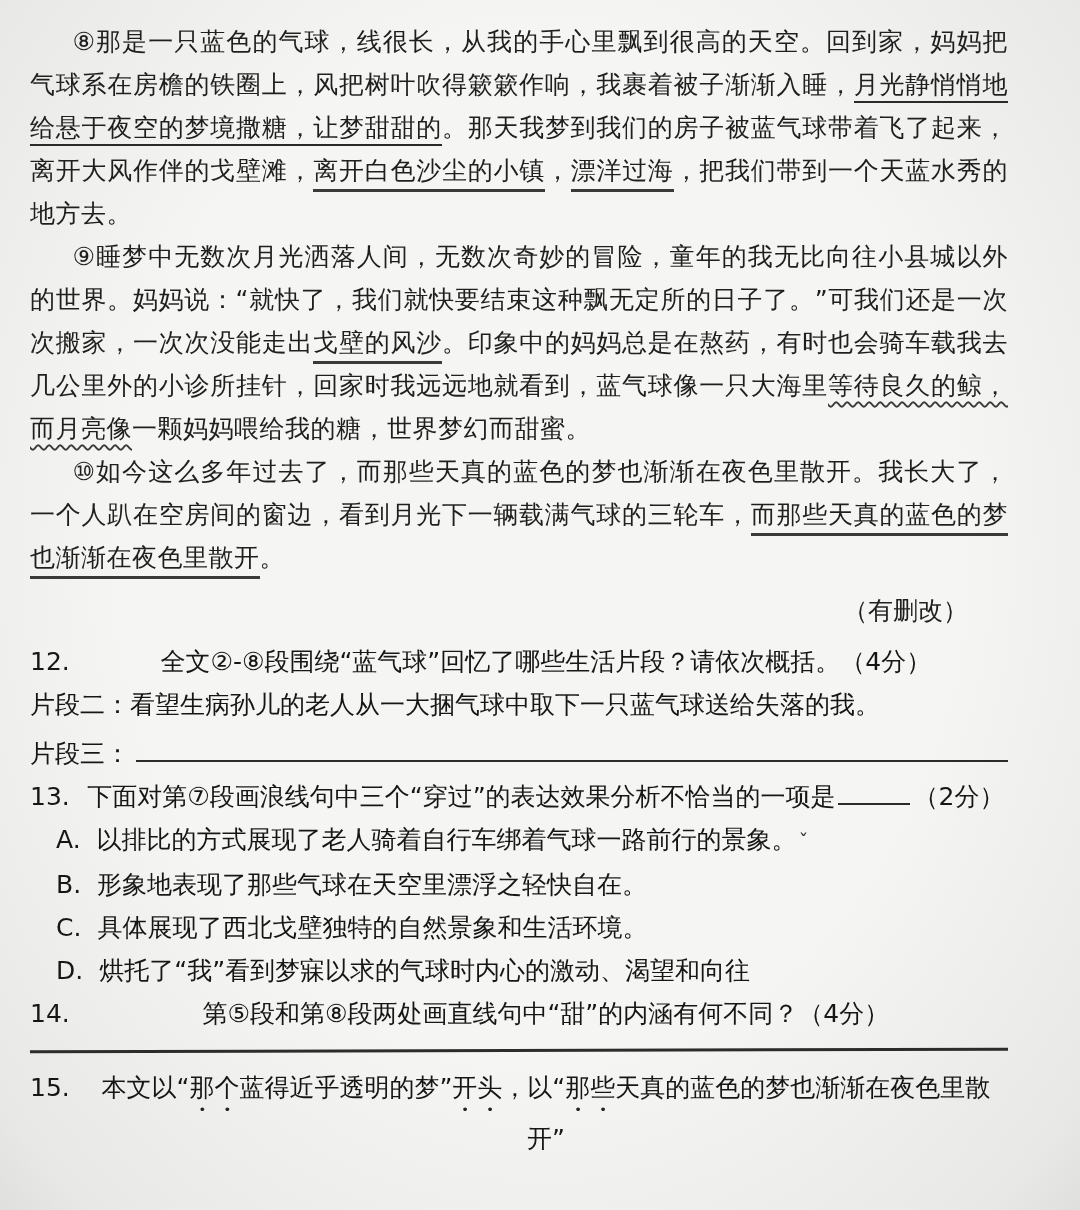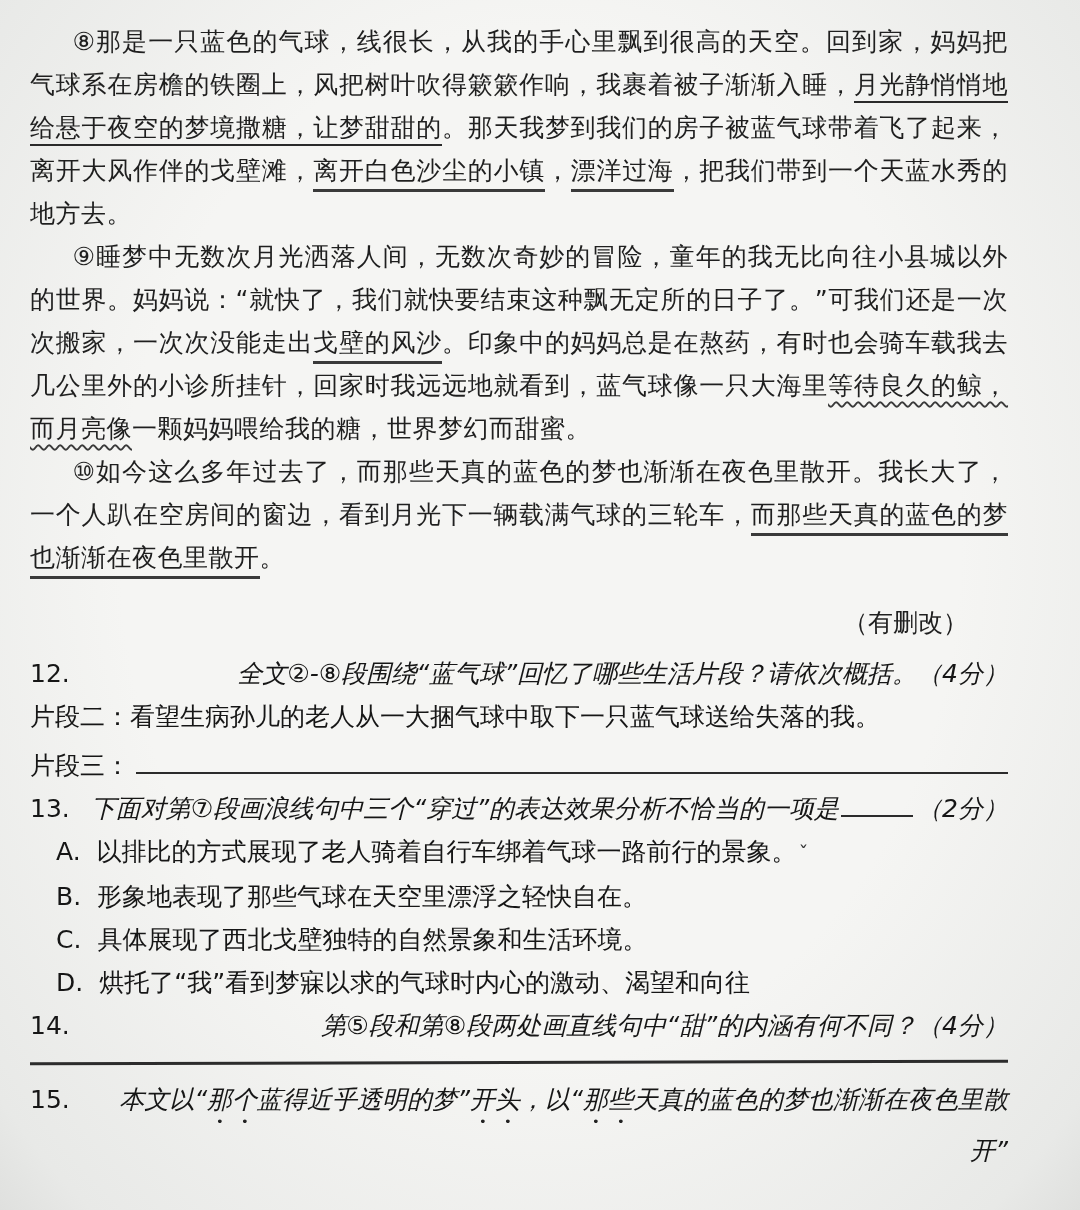--- a/index.html
+++ b/index.html
@@ -37,32 +37,32 @@
   }
   
   .ul-wavy{
     text-decoration-line:underline;
     text-decoration-style:wavy;
     text-decoration-thickness:2px;
     text-decoration-color:#3a3a3a;
     text-underline-offset:7px;
   }
   .attribution{
-    margin:22px 0 8px 0;
+    margin:10px 0 8px 0;
     font-size:25px;
     line-height:43px;
     text-align:right;
     padding-right:40px;
     color:#1f1f1f;
     font-weight:500;
   }
   .questions{font-size:25px;line-height:43px;color:#161616;font-weight:500;}
   .q-line{display:flex;align-items:baseline;margin:0;}
   .q-num{flex:0 0 auto;margin-right:14px;}
-  .q-text{flex:1 1 auto;text-align:right;font-style:italic;}
+  .q-text{flex:1 1 auto;text-align:center;}
   .blank-row{display:flex;align-items:baseline;line-height:43px;}
   .blank-label{flex:0 0 auto;}
   .blank-line{
     flex:1 1 auto;
     border-bottom:2.5px solid #2b2b2b;
     height:34px;
     margin-left:6px;
   }
   .inline-blank{
     display:inline-block;

